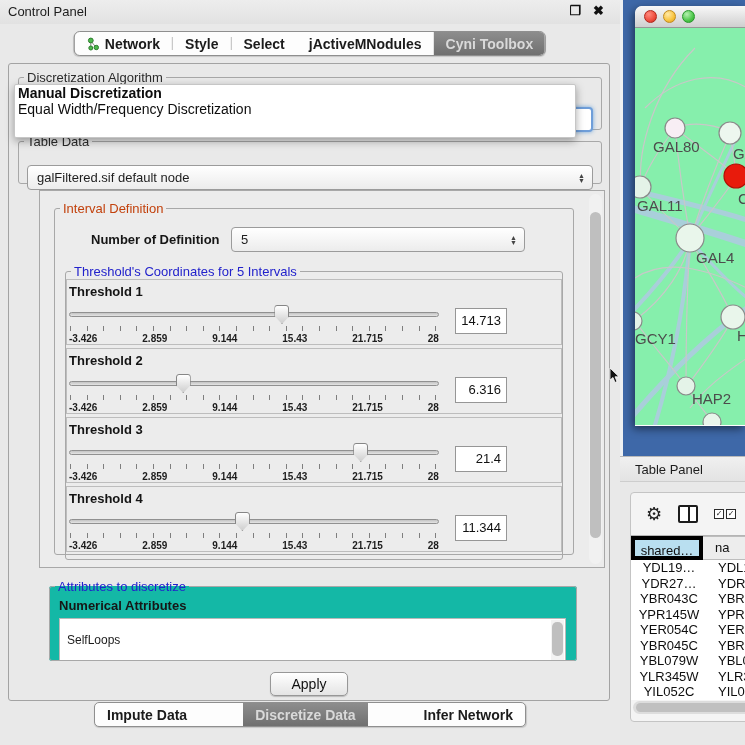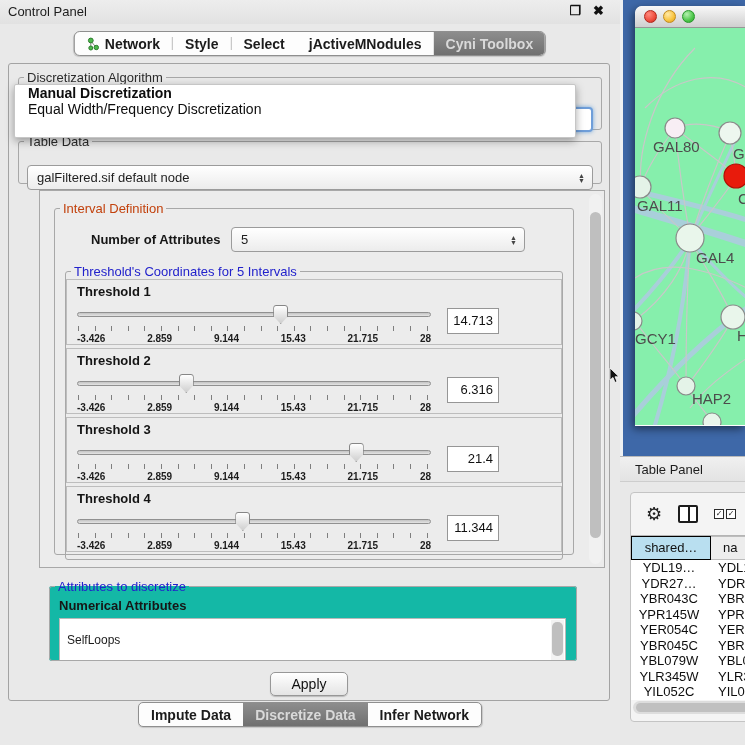--- a/index.html
+++ b/index.html
@@ -12,21 +12,21 @@
   .cp-titlebar { position:absolute; left:0; top:0; width:100%; height:24px; background:linear-gradient(#ededed,#e2e2e2); }
   .cp-title { position:absolute; left:8px; top:4px; font-size:13px; color:#1c1c1c; }
   .cp-icons { position:absolute; right:16px; top:3px; display:flex; gap:12px; }
   .cp-icons span { font-size:13px; color:#111; font-weight:bold; cursor:default; }
 
   .seg { display:inline-flex; border:1px solid #8f8f8f; border-radius:5px; background:#fdfdfd; overflow:hidden; height:25px; box-shadow:0 1px 1px rgba(0,0,0,.15); }
   .seg .sg { display:flex; align-items:center; gap:5px; padding:0 12px; font-size:14px; font-weight:bold; color:#1b1b1b; white-space:nowrap; }
   .seg .div { width:1px; background:#bcbcbc; margin:5px 0; }
   .seg .sel { background:linear-gradient(#8d8d8d,#707070); color:#d9d9d9; }
   .top-tabs { position:absolute; left:50%; transform:translateX(-50%); top:31px;border-radius:6px; }
-  .bottom-tabs { position:absolute; left:50%; transform:translateX(-50%); top:702px; }
+  .bottom-tabs { position:absolute; left:50%; transform:translateX(-50%); top:702px;gap:44px; }
 
   .main-panel { position:absolute; left:8px; top:63px; width:602px; height:638px; border:1px solid #a3a3a3; border-radius:3px; background:#e9e9e9; }
 
   .group { position:absolute; border:1px solid #a8a8a8; border-radius:3px; }
   .group > legend { font-size:13px; color:#2b2b2b; padding:0 3px; margin-left:5px; }
   fieldset.group { padding:0; }
   .legend-green > legend { color:#c2410c; }
   .legend-blue  > legend { color:#2222cc; }
 
   .g-algo  { left:9px;  top:6px;   width:584px; height:60px; }
@@ -41,21 +41,21 @@
   .vscroll { position:absolute; right:2px; top:3px; bottom:3px; width:13px; background:#f1f1f1; border-radius:7px; }
   .vscroll .vthumb { position:absolute; left:1px; width:11px; background:#bfbfbf; border-radius:6px; }
   .sp-thumb { top:18px; height:88%; }
 
   .g-interval { left:14px; top:10px; width:520px; height:354px; background:#ececec; }
   .num-row { position:relative; height:32px; margin-top:10px; }
   .num-label { position:absolute; left:36px; top:6px; font-size:13px; font-weight:bold; color:#161616; }
   .combo-num { left:176px; top:1px; width:294px; }
 
   .g-thr { position:relative; margin:6px 10px 0 10px; height:296px; padding:8px 8px 6px 8px; }
-  .thr-panel { position:relative; border:1px solid #bdbdbd; background:#ececec; height:66px; margin-bottom:3px; padding:4px 10px; }
+  .thr-panel { position:relative; border:1px solid #bdbdbd; background:#ececec; height:66px; margin-bottom:3px; padding:4px 2px; }
   .thr-label { font-size:13px; font-weight:bold; color:#141414; line-height:16px; }
   .thr-row { display:flex; gap:16px; margin-top:4px; padding-right:52px; }
   .slider { position:relative; flex:1; height:42px; }
   .track { position:absolute; left:0; right:0; top:8px; height:5px; border:1px solid #909090; border-radius:3px; background:linear-gradient(#c3c3c3,#e4e4e4); }
   .thumb { position:absolute; top:1px; width:15px; height:19px; background:linear-gradient(#ffffff,#cfcfcf); border:1px solid #868686; border-radius:3px; clip-path:polygon(0 0,100% 0,100% 58%,50% 100%,0 58%); }
   .ticks { position:absolute; left:1px; right:1px; top:22px; height:5px; background:repeating-linear-gradient(to right,#7e7e7e 0 1px,transparent 1px 16.6px); }
   .scale { position:absolute; left:0; right:0; top:29px; display:flex; justify-content:space-between; font-size:10px; font-weight:bold; color:#1d1d1d; }
   .valbox { width:52px; height:26px; margin-top:4px; background:#fff; border:1px solid #969696; font-size:13px; line-height:24px; text-align:right; padding-right:5px; color:#111; }
 
   .g-attrs { left:40px; top:515px; width:528px; height:82px; overflow:hidden; background:#14b8a6; }
@@ -64,21 +64,21 @@
   .listbox .li { font-size:12px; color:#1c1c1c; line-height:17px; padding-left:7px;margin-top:13px; }
   .list-scroll { right:1px; top:1px; bottom:1px; width:13px; border-radius:0; background:#f3f3f3; }
   .list-scroll .vthumb { top:2px; height:34px; border-radius:5px; }
 
   .apply-row { position:absolute; left:0; right:0; top:608px; text-align:center; }
   .apply-btn { font-family:"Liberation Sans",sans-serif; font-size:14px; color:#111; padding:3px 20px; border:1px solid #979797; border-radius:5px; background:linear-gradient(#ffffff,#e4e4e4); box-shadow:0 1px 1px rgba(0,0,0,.2); cursor:default; }
 
   
   .algo-popup { position:absolute; left:14px; top:84px; width:562px; height:54px; background:#fff; border:1px solid #c6c6c6; border-radius:2px; box-shadow:0 3px 9px rgba(0,0,0,.35); z-index:40; }
   .algo-popup .ghost { text-align:center; font-size:13px; color:#b9b9b9; padding-top:4px; height:18px; }
-  .algo-popup .opt { font-size:14px; color:#0d0d0d; padding-left:13px; line-height:16px; }
+  .algo-popup .opt { font-size:14px; color:#0d0d0d; padding-left:3px; line-height:16px; }
   .algo-popup .b { font-weight:bold; }
 
   
   .right-side { position:absolute; left:620px; top:0; width:125px; height:745px; }
   .gapline { position:absolute; left:0; top:0; width:3px; height:456px; background:#eef0f2; }
   .desktop { position:absolute; left:3px; top:0; width:122px; height:456px; background:#3e68a8; }
   .net-window { position:absolute; left:12px; top:6px; width:110px; height:420px; border-radius:7px 0 0 0; background:#fdfdfd; box-shadow:-2px 3px 9px rgba(0,0,0,.5); overflow:hidden; }
   .nw-titlebar { position:relative; height:22px; background:linear-gradient(#f8f8f8,#cfcfcf); border-bottom:1px solid #979797; border-radius:7px 0 0 0; display:flex; align-items:center; gap:6px; padding-left:9px; }
   .tl { width:13px; height:13px; border-radius:50%; }
   .tl-red { background:radial-gradient(circle at 35% 30%, #ff8a7e,#ee4d3e 60%,#c5281c); border:1px solid #b0271c; }
@@ -91,21 +91,21 @@
   .tp-body { position:absolute; left:0; top:482px; width:125px; height:263px; background:#e8e8e8; }
   .tp-card { position:absolute; left:10px; top:10px; width:130px; height:230px; background:#f4f4f4; border:1px solid #c4c4c4; border-radius:4px; overflow:hidden; }
   .tp-toolbar { display:flex; align-items:center; gap:16px; height:42px; padding-left:15px; }
   .gear { font-size:18px; color:#222; line-height:18px; }
   .cols-icon { width:20px; height:18px; border:2px solid #1c1c1c; border-radius:2px; position:relative; background:#fff; }
   .cols-icon::after { content:""; position:absolute; left:8px; top:0; bottom:0; width:2px; background:#1c1c1c; }
   .cbs { display:flex; gap:2px; }
   .cb { width:10px; height:10px; border:1.5px solid #2a2a2a; font-size:8px; line-height:8px; text-align:center; color:#222; background:#fff; }
   .tp-table { border-top:1px solid #b5b5b5; }
   .tp-hrow { display:flex; height:24px; }
-  .tp-hc1 { width:80px; background:#b9dff0; border:1px solid #000000; font-size:13px; color:#111; text-align:center; line-height:22px; }
+  .tp-hc1 { width:72px; background:#b9dff0; border:4px solid #000000; font-size:13px; color:#111; text-align:center; line-height:22px; }
   .tp-hc2 { flex:1; background:#ededed; border-top:1px solid #bdbdbd; border-bottom:1px solid #bdbdbd; font-size:13px; color:#111; padding-left:12px; line-height:22px; overflow:hidden; }
   .tp-row { display:flex; height:15.5px; background:#fff; }
   .tp-c1 { width:76px; font-size:13px; color:#0e0e0e; text-align:center; line-height:15px; overflow:hidden; }
   .tp-c2 { flex:1; font-size:13px; color:#0e0e0e; padding-left:11px; line-height:15px; overflow:hidden; }
   .hscroll { position:relative; height:13px; margin:1px 2px 0 2px; background:#dddddd; border-radius:7px; }
   .hscroll .hthumb { position:absolute; left:3px; top:2px; height:9px; width:91%; background:#c0c0c0; border-radius:5px; }
 
   .cursor { position:absolute; left:609px; top:368px; z-index:60; }
 </style>
 </head>
@@ -165,21 +165,21 @@
               <span>▼</span>
           </span>
         </div>
       </fieldset>
 
       <div class="scrollpane">
         <fieldset class="group legend-green g-interval">
           <legend>Interval Definition</legend>
 
           <div class="num-row">
-            <span class="num-label">Number of Attributes</span>
+            <span class="num-label">Number of Definition</span>
             <div class="combo combo-num">
               <span>5</span>
               <span class="spin">
                 <span>▲</span>
                   <span>▼</span>
               </span>
             </div>
           </div>
 
           <fieldset class="group legend-blue g-thr" style="position:relative; left:0; top:0;">

